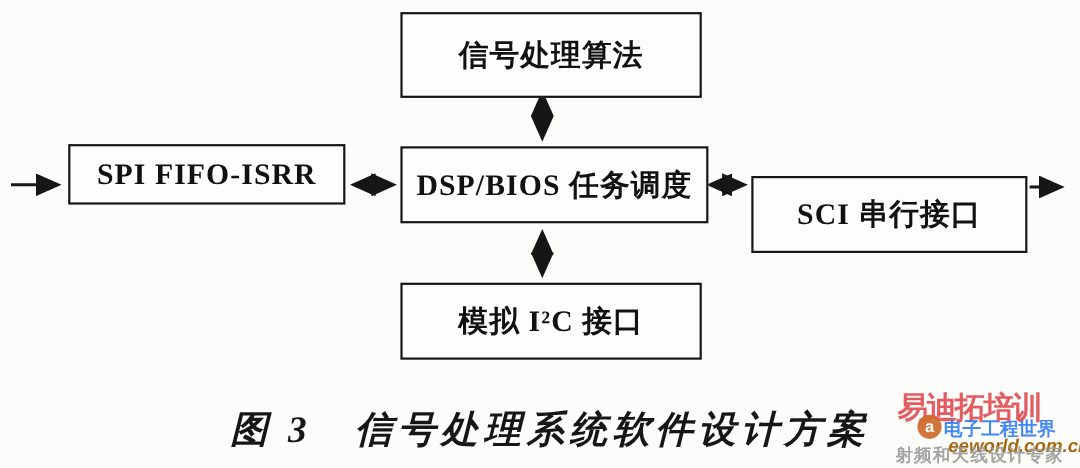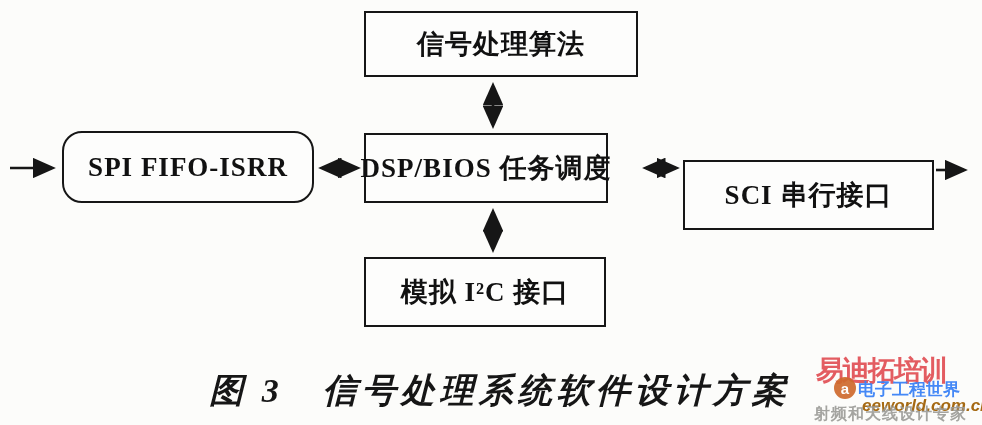--- a/index.html
+++ b/index.html
@@ -8,25 +8,25 @@
     position:relative; width:982px; height:425px;
     background:#fcfcfa; overflow:hidden;
   }
   
   .dbox {
     position:absolute; border:2.5px solid #161616; background:#fdfdfc;
     display:flex; align-items:center; justify-content:center;
     font-weight:bold; font-size:27px; color:#111; white-space:nowrap;
     letter-spacing:1px;
   }
-  .box-top    { left:364px; top:11px;  width:274px; height:66px; }
-  .box-left   { left:62px;  top:131px; width:252px; height:72px;border-radius:20px; }
-  .box-center { left:364px; top:133px; width:244px; height:70px; }
+  .box-top    { left:364px; top:11px;  width:274px; height:78px; }
+  .box-left   { left:62px;  top:131px; width:252px; height:55px; }
+  .box-center { left:364px; top:133px; width:280px; height:70px; }
   .box-right  { left:683px; top:134px; width:251px; height:70px;margin-top:26px; }
-  .box-bottom { left:364px; top:257px; width:242px; height:70px; }
+  .box-bottom { left:364px; top:257px; width:274px; height:70px; }
   svg.arrows { position:absolute; left:0; top:0; width:982px; height:425px; pointer-events:none; }
   .caption {
     position:absolute; left:150px; top:356px; width:700px;
     text-align:center; font-style:italic; font-weight:bold;
     font-size:34px; color:#161616; letter-spacing:5px; white-space:nowrap;margin-top:12px;
   }
   
   .wm { position:absolute; right:2px; top:346px; width:166px; height:79px; font-family:"Liberation Sans", sans-serif; }
   .wm-red {
     position:absolute; left:2px; top:6px; font-size:28px; font-weight:bold;

